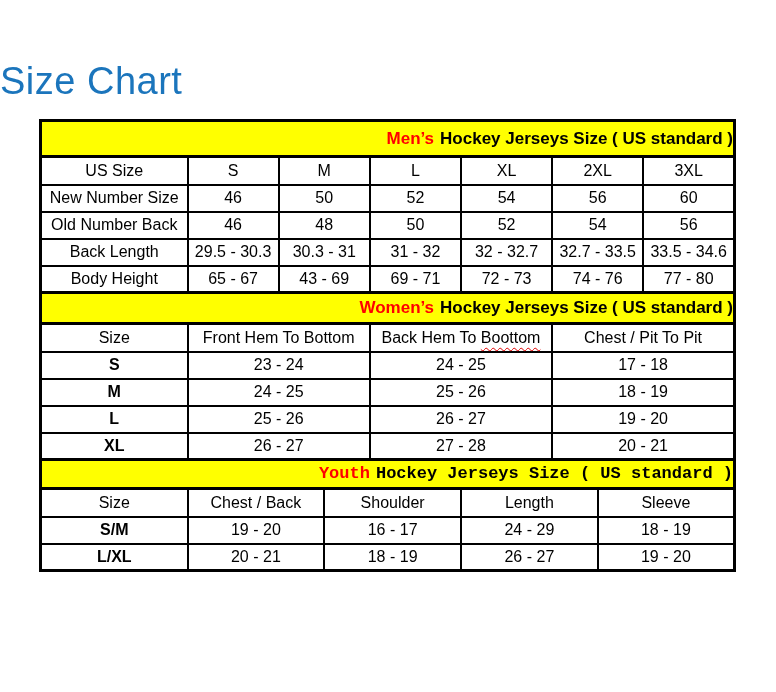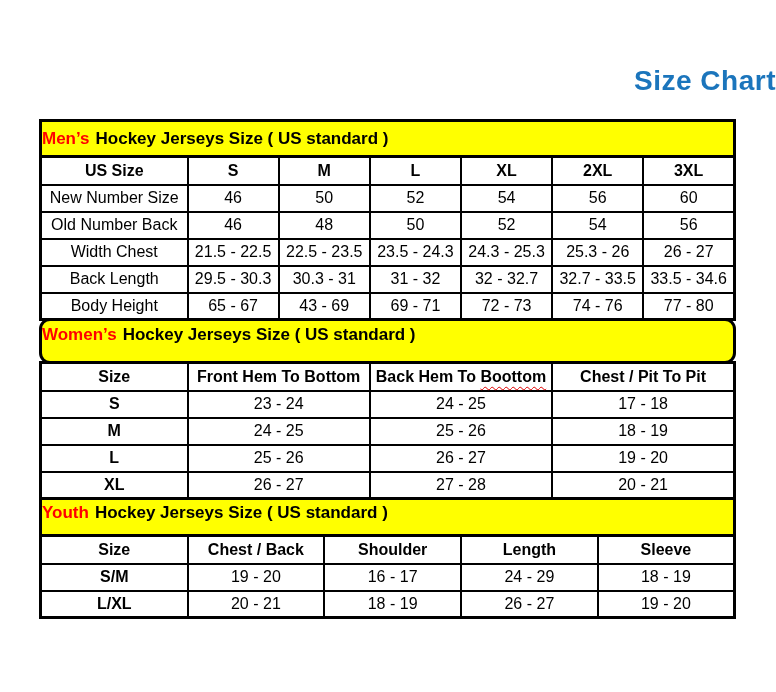--- a/index.html
+++ b/index.html
@@ -5,60 +5,60 @@
   * { box-sizing: border-box; margin: 0; padding: 0; }
   html, body { background: #ffffff; }
   body {
     width: 776px; height: 692px; overflow: hidden;
     font-family: "Liberation Sans", sans-serif;
     -webkit-font-smoothing: antialiased;
   }
   .page { position: relative; width: 776px; height: 692px; }
   .page-title {
     padding-top: 62px;
-    text-align: right;
-    font-size: 28px;
+    text-align: left;
+    font-size: 38px;
     line-height: 38px;
-    font-weight: bold;
+    font-weight: normal;
     color: #1B75BC;
     letter-spacing: 0.5px;
   }
   .chart {
     width: 697px;
     margin: 19px 0 0 39px;
   }
   .banner {
     background: #FFFF00;
     border: 3px solid #000;
-    text-align: left;
+    text-align: right;
     font-weight: bold;
     font-size: 17px;
     color: #000;
   }
   .banner.b-mens  { line-height: 33px; height: 39px; }
-  .banner.b-womens{ line-height: 28px; height: 46px; margin-top: -3px; border-radius: 11px; }
-  .banner.b-youth { line-height: 26px; height: 40px; margin-top: -3px; }
+  .banner.b-womens{ line-height: 28px; height: 34px; margin-top: -3px; }
+  .banner.b-youth { line-height: 26px; height: 32px; margin-top: -3px; font-family: Liberation Mono, monospace; }
   .banner .hl { color: #FF0000; margin-right: 6px; }
   table {
     width: 697px;
     border-collapse: collapse;
     table-layout: fixed;
     border: 3px solid #000;
     margin-top: -3px;
   }
   col.label-col { width: 147px; }
   th, td {
     border: 2px solid #000;
     text-align: center;
     vertical-align: middle;
     font-size: 16px;
     color: #000;
     padding: 0;
   }
-  thead th { height: 28px; font-weight: bold; }
+  thead th { height: 28px; font-weight: normal; }
   tbody td { height: 27px; font-weight: normal; }
   table.bold-labels tbody td:first-child { font-weight: bold; }
   .squiggle {
     text-decoration: underline;
     text-decoration-style: wavy;
     text-decoration-color: #E00000;
     text-decoration-thickness: 1px;
     text-underline-offset: 4px;
     text-decoration-skip-ink: none;
   }
@@ -109,29 +109,20 @@
           <tr>
             <td>Old Number Back</td>
             <td>46</td>
             <td>48</td>
             <td>50</td>
             <td>52</td>
             <td>54</td>
             <td>56</td>
           </tr>
           <tr>
-            <td>Width Chest</td>
-            <td>21.5 - 22.5</td>
-            <td>22.5 - 23.5</td>
-            <td>23.5 - 24.3</td>
-            <td>24.3 - 25.3</td>
-            <td>25.3 - 26</td>
-            <td>26 - 27</td>
-          </tr>
-          <tr>
             <td>Back Length</td>
             <td>29.5 - 30.3</td>
             <td>30.3 - 31</td>
             <td>31 - 32</td>
             <td>32 - 32.7</td>
             <td>32.7 - 33.5</td>
             <td>33.5 - 34.6</td>
           </tr>
           <tr>
             <td>Body Height</td>

